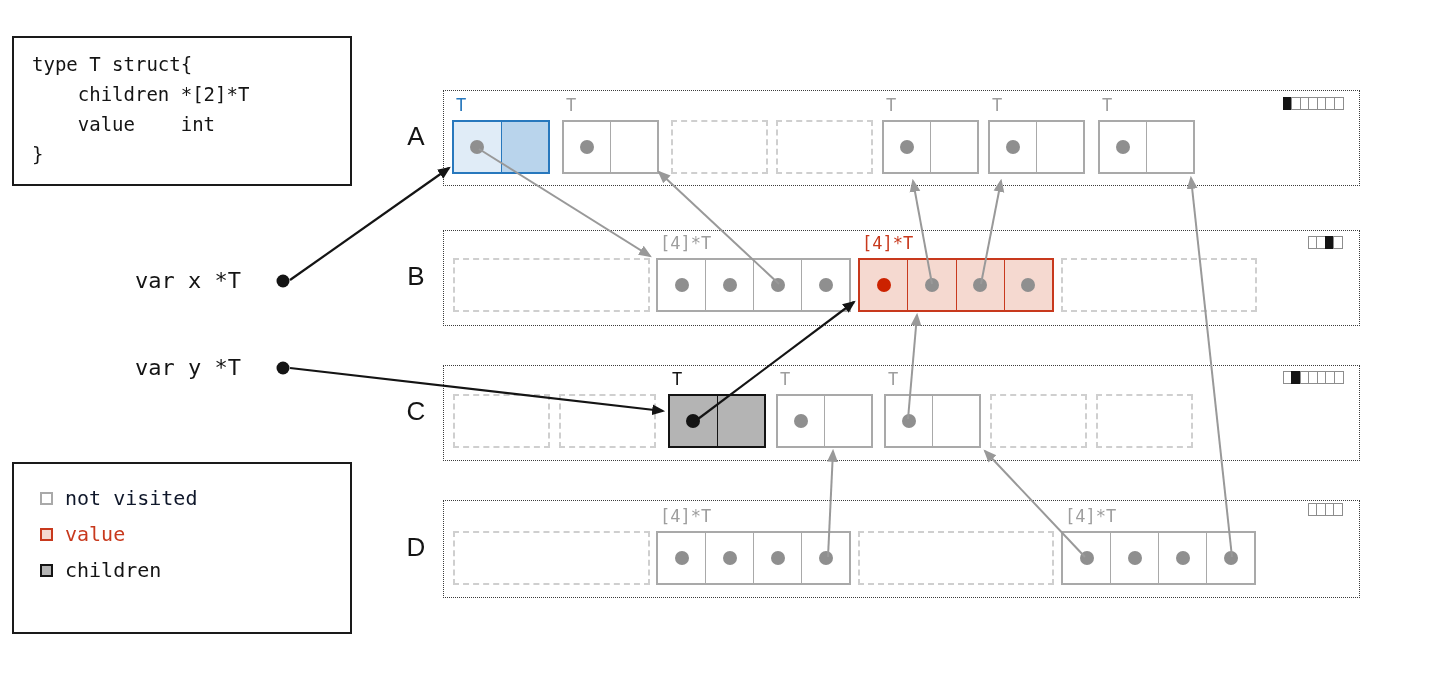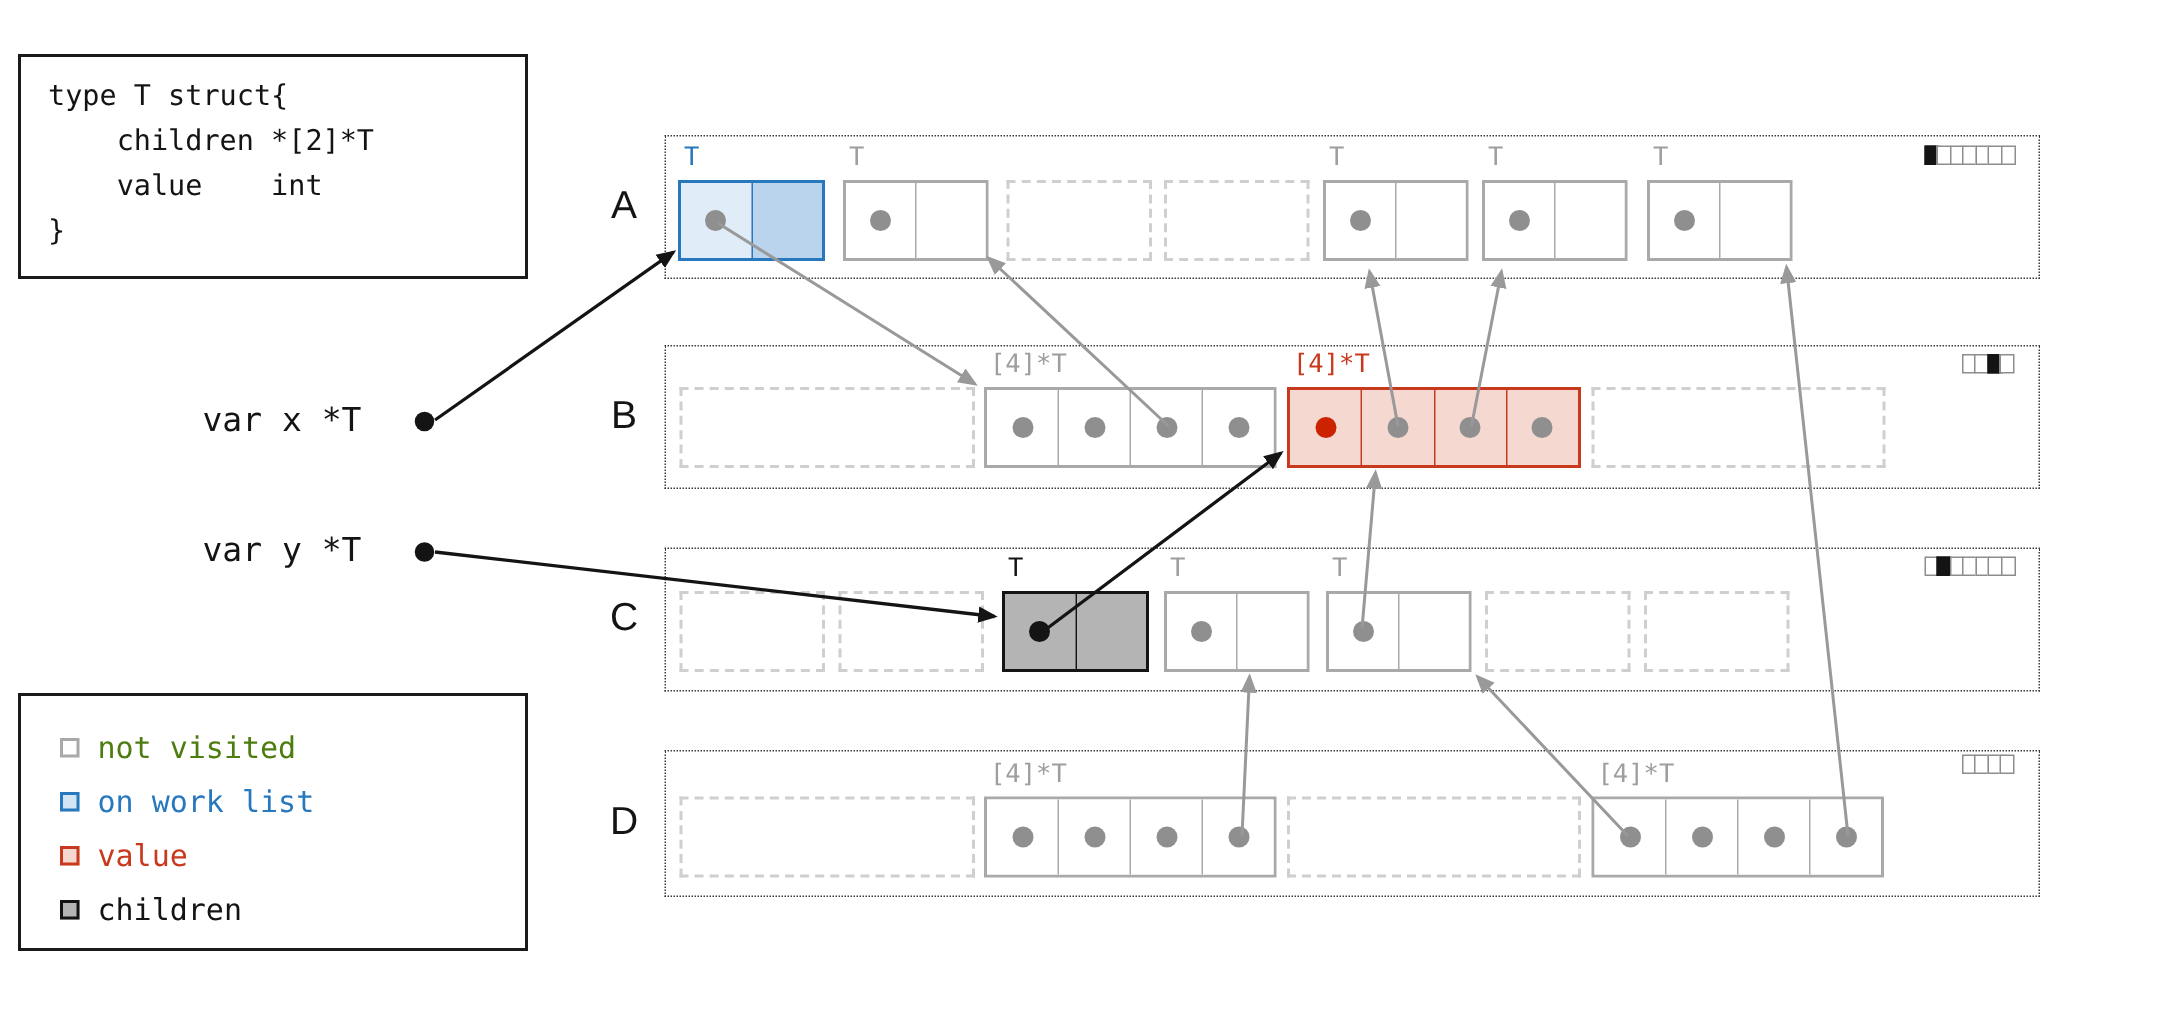--- a/index.html
+++ b/index.html
@@ -38,25 +38,21 @@
     value    int
 }</pre>
   </div>
 
   <div class="var-label" style="left:135px; top:268px;">var x *T</div>
   <div class="var-label" style="left:135px; top:355px;">var y *T</div>
 
   <div class="legend">
     <div class="legend-item">
       <span class="swatch" style="border-color: rgb(169, 169, 169); background: rgb(255, 255, 255);"></span>
-      <span class="legend-label" style="color: #4d7c0f;">not visited</span>
-    </div>
-    <div class="legend-item">
-      <span class="swatch" style="border-color: rgb(40, 120, 189); background: rgb(211, 229, 245);"></span>
-      <span class="legend-label" style="color: rgb(40, 120, 189);">on work list</span>
+      <span class="legend-label" style="color: #0f172a;">not visited</span>
     </div>
     <div class="legend-item">
       <span class="swatch" style="border-color: rgb(200, 57, 29); background: rgb(245, 217, 208);"></span>
       <span class="legend-label" style="color: rgb(200, 57, 29);">value</span>
     </div>
     <div class="legend-item">
       <span class="swatch" style="border-color: rgb(20, 20, 20); background: rgb(180, 180, 180);"></span>
       <span class="legend-label" style="color: rgb(20, 20, 20);">children</span>
     </div>
   </div>

